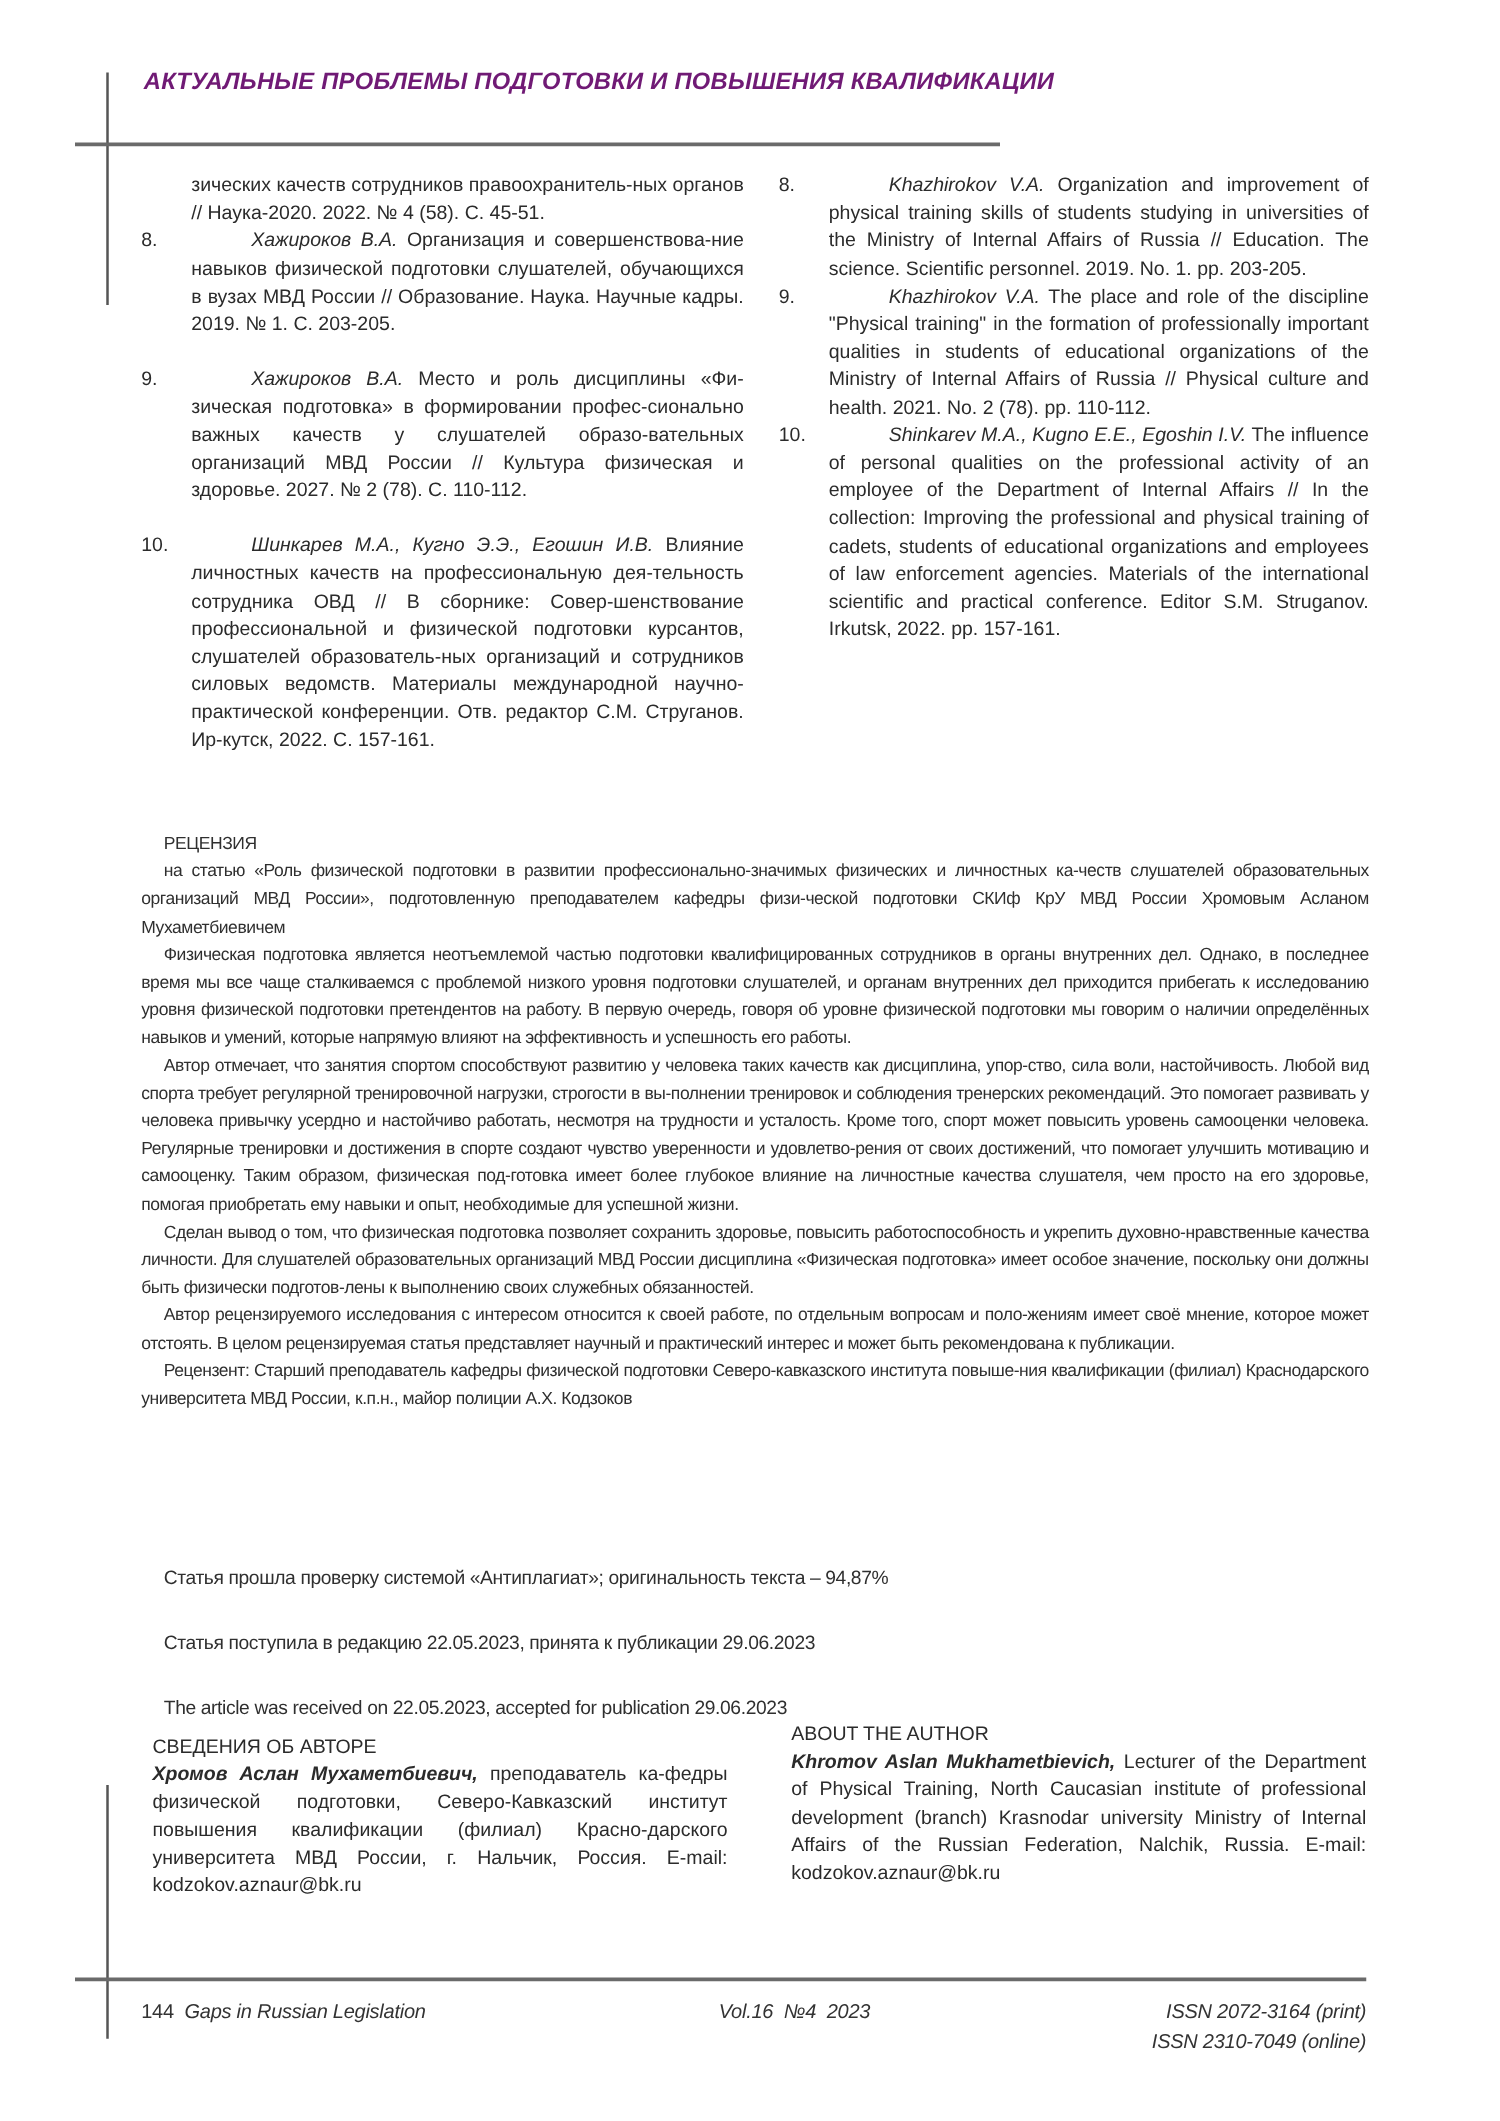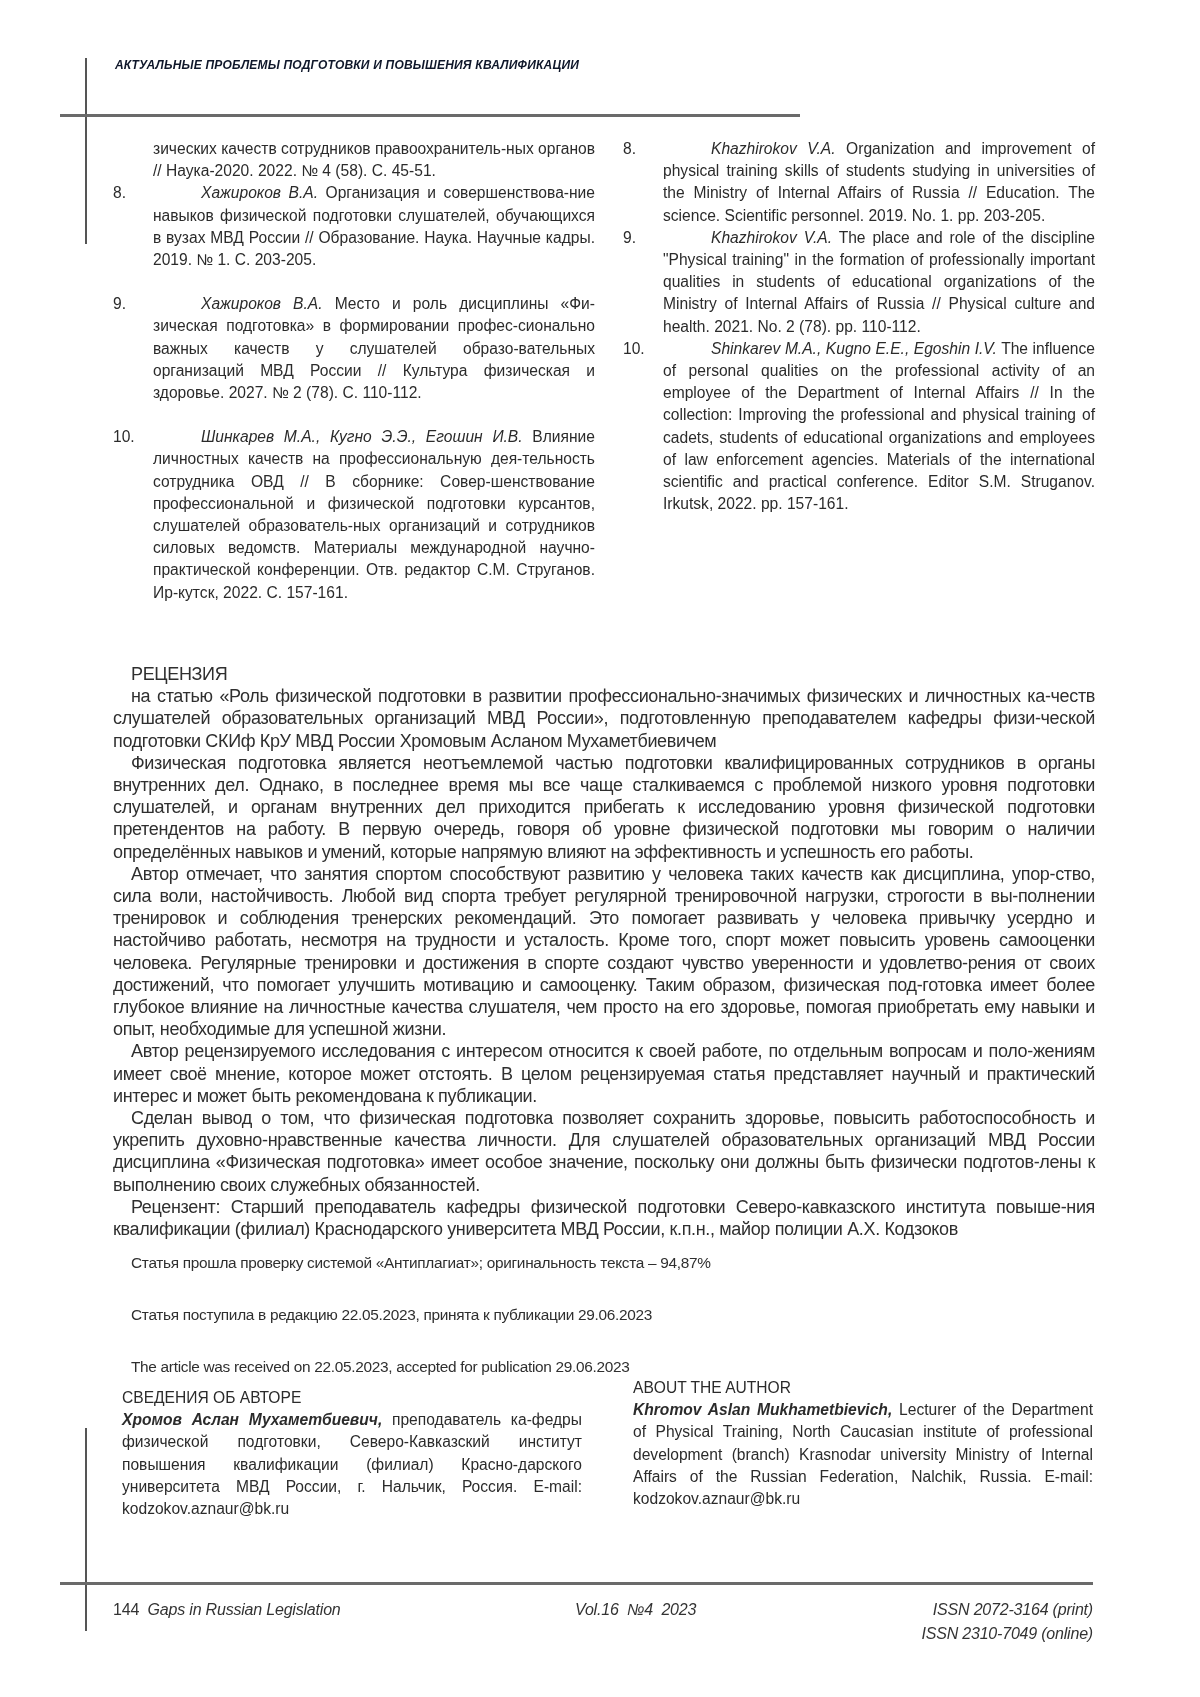--- a/index.html
+++ b/index.html
@@ -3,33 +3,33 @@
 <meta charset="utf-8">
 <style>
   html, body { margin: 0; padding: 0; background: #ffffff; }
   body { width: 1200px; height: 1697px; position: relative; overflow: hidden;
          font-family: "Liberation Sans", "DejaVu Sans", sans-serif; color: #2b2b2b; }
   .abs { position: absolute; }
   .vline { position: absolute; width: 2px; background: #555; }
   .hline { position: absolute; height: 3px; background: #6a6a6a; }
 
   .running-title { left: 115px; top: 52px; width: 900px; font-weight: bold; font-style: italic;
-                   font-size: 12px; line-height: 27px; letter-spacing: 0.2px; color: #0f172a; }
+                   font-size: 19px; line-height: 27px; letter-spacing: 0.2px; color: #701a75; }
   .running-title div { white-space: nowrap; }
 
   .refcol { position: absolute; top: 138px; width: 482px; font-size: 15.6px; line-height: 22.2px; }
   .refcol.ru { left: 113px; }
   .refcol.en { left: 623px; width: 472px; }
   .ref { position: relative; padding-left: 40px; text-align: justify; }
   .ref .num { position: absolute; left: 0; top: 0; }
   .ref .auth { font-style: italic; margin-left: 48px; }
   .gap { height: 22px; }
 
   .review { position: absolute; left: 113px; top: 663px; width: 982px; font-family: "Liberation Sans", sans-serif;
-            font-size: 18px; line-height: 22.2px; letter-spacing: -0.35px; color: #2f2f2f; }
+            font-size: 14px; line-height: 22.2px; letter-spacing: -0.35px; color: #2f2f2f; }
   .review p { margin: 0; text-indent: 18px; text-align: justify; }
   .review .head { text-indent: 18px; }
 
   .notes { position: absolute; left: 131px; font-size: 15.4px; line-height: 22px; letter-spacing: -0.3px; color: #2f2f2f; }
 
   .authcol { position: absolute; top: 1377px; font-size: 15.6px; line-height: 22.2px; text-align: justify; }
   .authcol.ru { left: 122px; width: 460px; margin-top: 10px; }
   .authcol.en { left: 633px; width: 460px; }
   .authcol .sect { padding-left: 0; }
   .authcol .body { text-indent: 0; }
@@ -84,22 +84,22 @@
     <span class="num">10.</span>
     <span class="auth">Shinkarev M.A., Kugno E.E., Egoshin I.V.</span><span> The influence of personal qualities on the professional activity of an employee of the Department of Internal Affairs // In the collection: Improving the professional and physical training of cadets, students of educational organizations and employees of law enforcement agencies. Materials of the international scientific and practical conference. Editor S.M. Struganov. Irkutsk, 2022. pp. 157-161.</span>
   </div>
 </div>
 
 <div class="review">
   <p class="head">РЕЦЕНЗИЯ</p>
   <p>на статью «Роль физической подготовки в развитии профессионально-значимых физических и личностных ка-честв слушателей образовательных организаций МВД России», подготовленную преподавателем кафедры физи-ческой подготовки СКИф КрУ МВД России Хромовым Асланом Мухаметбиевичем</p>
   <p>Физическая подготовка является неотъемлемой частью подготовки квалифицированных сотрудников в органы внутренних дел. Однако, в последнее время мы все чаще сталкиваемся с проблемой низкого уровня подготовки слушателей, и органам внутренних дел приходится прибегать к исследованию уровня физической подготовки претендентов на работу. В первую очередь, говоря об уровне физической подготовки мы говорим о наличии определённых навыков и умений, которые напрямую влияют на эффективность и успешность его работы.</p>
   <p>Автор отмечает, что занятия спортом способствуют развитию у человека таких качеств как дисциплина, упор-ство, сила воли, настойчивость. Любой вид спорта требует регулярной тренировочной нагрузки, строгости в вы-полнении тренировок и соблюдения тренерских рекомендаций. Это помогает развивать у человека привычку усердно и настойчиво работать, несмотря на трудности и усталость. Кроме того, спорт может повысить уровень самооценки человека. Регулярные тренировки и достижения в спорте создают чувство уверенности и удовлетво-рения от своих достижений, что помогает улучшить мотивацию и самооценку. Таким образом, физическая под-готовка имеет более глубокое влияние на личностные качества слушателя, чем просто на его здоровье, помогая приобретать ему навыки и опыт, необходимые для успешной жизни.</p>
+  <p>Сделан вывод о том, что физическая подготовка позволяет сохранить здоровье, повысить работоспособность и укрепить духовно-нравственные качества личности. Для слушателей образовательных организаций МВД России дисциплина «Физическая подготовка» имеет особое значение, поскольку они должны быть физически подготов-лены к выполнению своих служебных обязанностей.</p>
   <p>Автор рецензируемого исследования с интересом относится к своей работе, по отдельным вопросам и поло-жениям имеет своё мнение, которое может отстоять. В целом рецензируемая статья представляет научный и практический интерес и может быть рекомендована к публикации.</p>
-  <p>Сделан вывод о том, что физическая подготовка позволяет сохранить здоровье, повысить работоспособность и укрепить духовно-нравственные качества личности. Для слушателей образовательных организаций МВД России дисциплина «Физическая подготовка» имеет особое значение, поскольку они должны быть физически подготов-лены к выполнению своих служебных обязанностей.</p>
   <p>Рецензент: Старший преподаватель кафедры физической подготовки Северо-кавказского института повыше-ния квалификации (филиал) Краснодарского университета МВД России, к.п.н., майор полиции А.Х. Кодзоков</p>
 </div>
 
 <div class="notes" style="top:1252px;">Статья прошла проверку системой «Антиплагиат»; оригинальность текста – 94,87%</div>
 <div class="notes" style="top:1304px;">Статья поступила в редакцию 22.05.2023, принята к публикации 29.06.2023</div>
 <div class="notes" style="top:1356px;">The article was received on 22.05.2023, accepted for publication 29.06.2023</div>
 
 <div class="authcol ru">
   <div class="sect" style="padding-left:0;">СВЕДЕНИЯ ОБ АВТОРЕ</div>
   <div class="body" style="text-indent:0;"><span class="name">Хромов Аслан Мухаметбиевич,</span><span> преподаватель ка-федры физической подготовки, Северо-Кавказский институт повышения квалификации (филиал) Красно-дарского университета МВД России, г. Нальчик, Россия. E-mail: kodzokov.aznaur@bk.ru</span></div>

